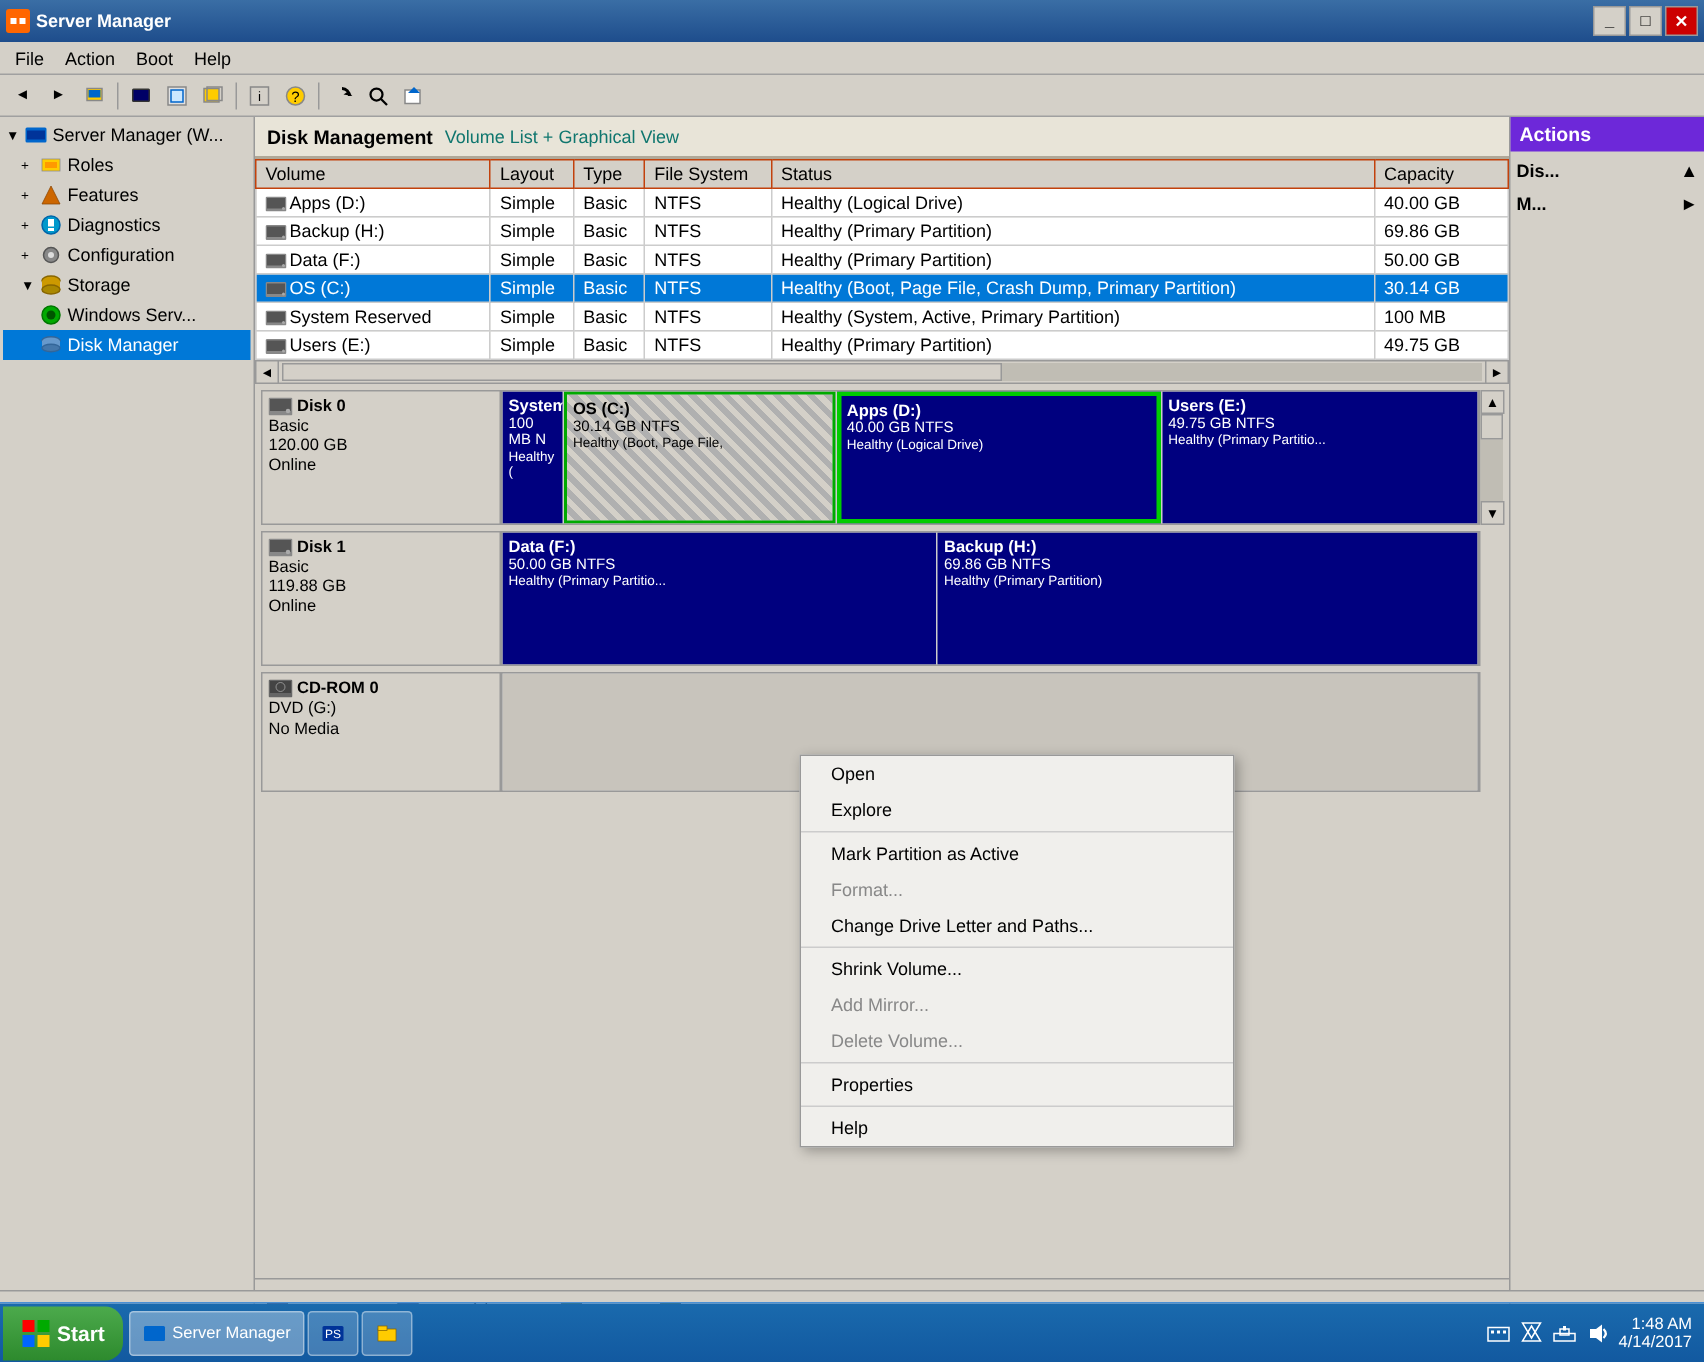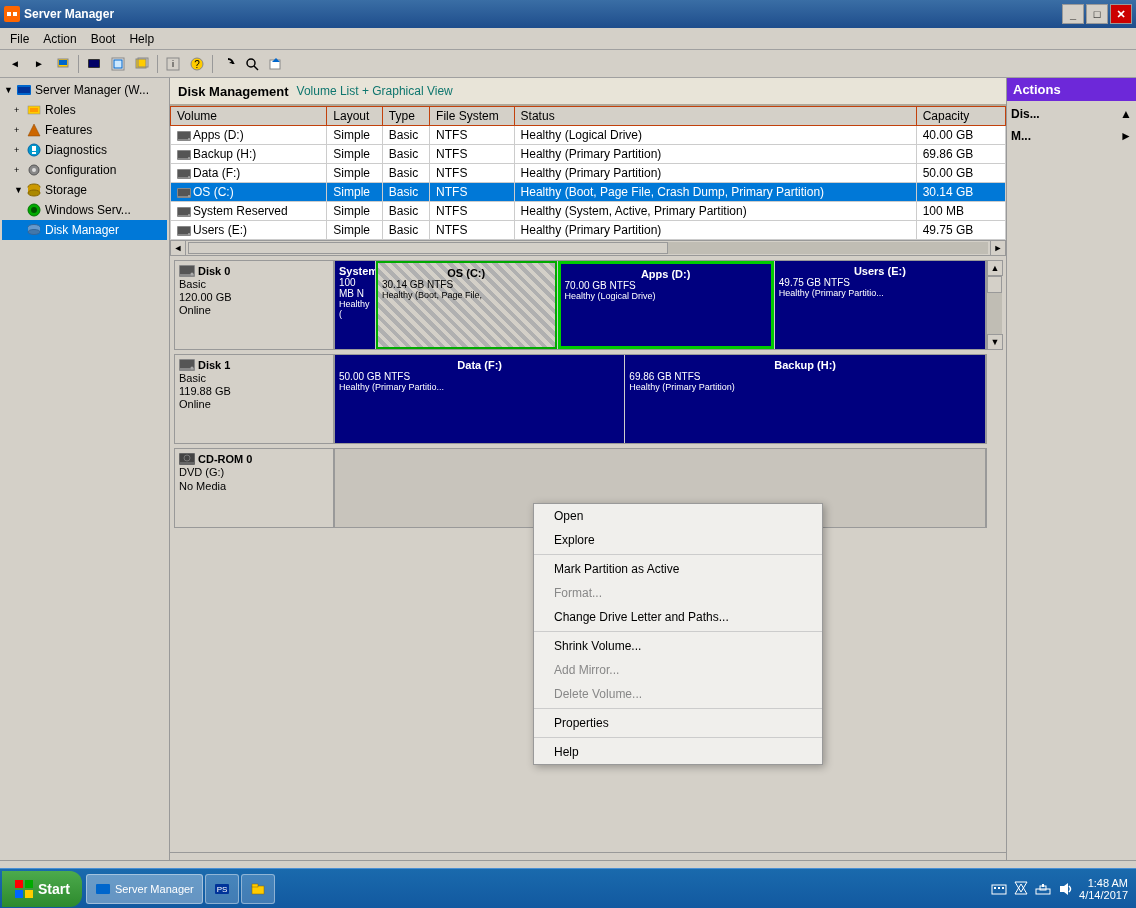--- a/index.html
+++ b/index.html
@@ -178,21 +178,21 @@
     .partition.backup-h {
       background: #00007f;
       color: white;
       flex: 5;
     }
     .partition.cdrom {
       background: #d4d0c8;
       color: #000;
       flex: 1;
     }
-    .partition-name { font-weight: bold; font-size: 11px; text-align: center; }
+    .partition-name { font-weight: bold; font-size: 11px; }
     .partition-size { font-size: 10px; }
     .partition-status { font-size: 9px; }
 
     
     .v-scroll {
       width: 16px;
       background: #d4d0c8;
       border-left: 1px solid #999;
       display: flex;
       flex-direction: column;
@@ -616,21 +616,21 @@
             </div>
 
             <div class="partition os-c" style="flex:2.5;">
               <span class="partition-name">OS (C:)</span>
               <span class="partition-size">30.14 GB NTFS</span>
               <span class="partition-status">Healthy (Boot, Page File,</span>
             </div>
 
             <div class="partition apps-d" style="flex:3; border:3px solid #00cc00;">
               <span class="partition-name">Apps (D:)</span>
-              <span class="partition-size">70.00 GB NTFS</span>
+              <span class="partition-size">40.00 GB NTFS</span>
               <span class="partition-status">Healthy (Logical Drive)</span>
             </div>
 
             <div class="partition users-e" style="flex:3;">
               <span class="partition-name">Users (E:)</span>
               <span class="partition-size">49.75 GB NTFS</span>
               <span class="partition-status">Healthy (Primary Partitio...</span>
             </div>
           </div>
           <div class="v-scroll" style="width:16px;">

